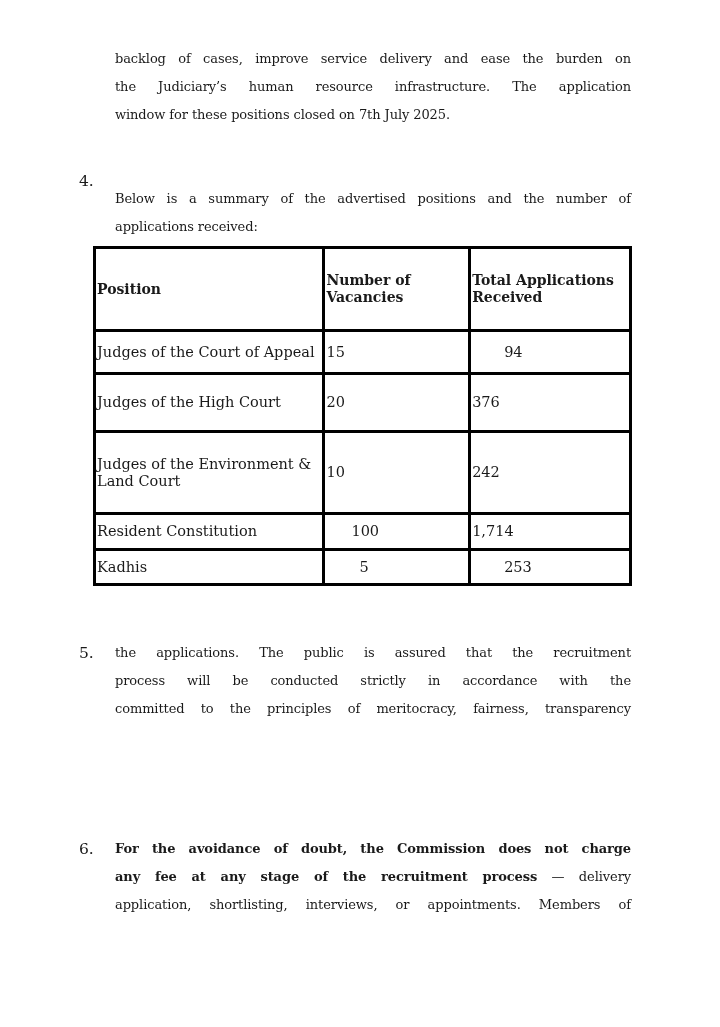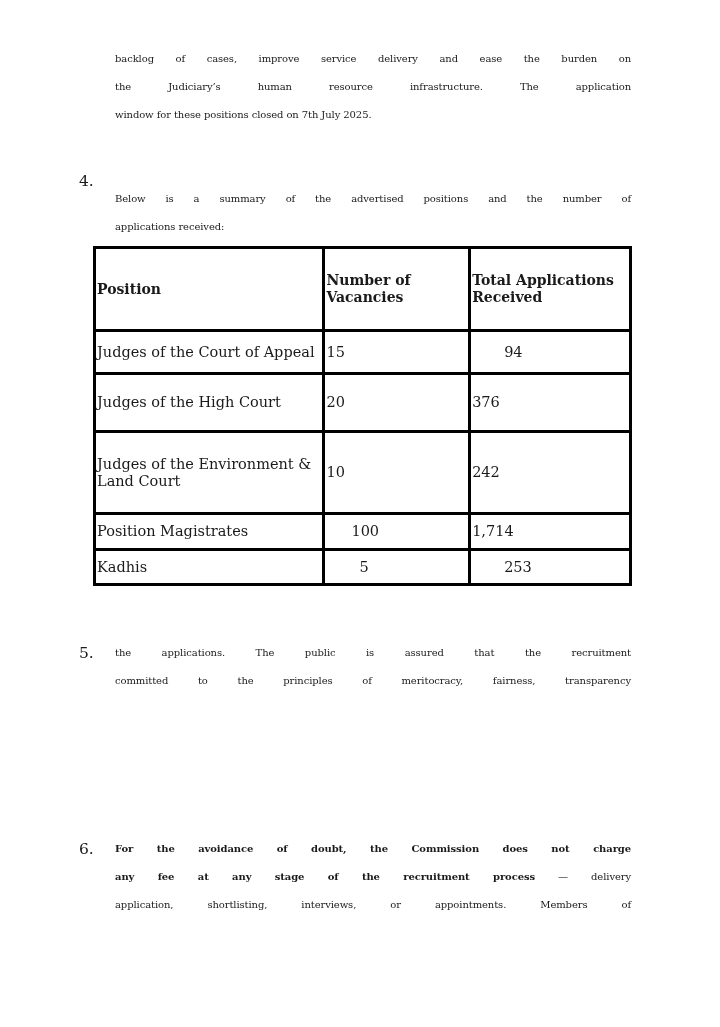--- a/index.html
+++ b/index.html
@@ -4,21 +4,21 @@
 <style>
   html, body { margin: 0; padding: 0; background: #ffffff; }
   body {
     width: 720px; height: 1027px; position: relative; overflow: hidden;
     font-family: "DejaVu Serif", "Liberation Serif", serif;
     color: #1a1a1a;
   }
   .page { position: absolute; left: 0; top: 0; width: 720px; height: 1027px; }
   .para {
     position: absolute; left: 115px; width: 516px;
-    font-size: 10px; line-height: 28px; text-align: justify;
+    font-size: 13px; line-height: 28px; text-align: justify;
     letter-spacing: -0.1px;
   }
   .para .ln { display: block; text-align: justify; text-align-last: justify; white-space: nowrap; }
   .para .ln.last { text-align-last: left; }
   .num {
     position: absolute; left: 79px; font-size: 15.5px; line-height: 28px;
   }
   b { font-weight: bold; }
 
   table.summary {
@@ -87,35 +87,36 @@
     </tr>
     <tr class="r3">
       <td>
         <span>Judges of the Environment &amp;</span><br>
         <span>Land Court</span>
       </td>
       <td class="v">10</td>
       <td class="a">242</td>
     </tr>
     <tr class="r4">
-      <td>Position Magistrates</td>
+      <td>Resident Constitution</td>
       <td class="v" style="padding-left:26px;">100</td>
       <td class="a">1,714</td>
     </tr>
     <tr class="r5">
       <td>Kadhis</td>
       <td class="v" style="padding-left:34px;">5</td>
       <td class="a" style="padding-left:33px;">253</td>
     </tr>
   </tbody>
     </table>
 
   <div class="num" style="top:639px;">5.</div>
   <div class="para" style="top:639px;">
     <span class="ln">the applications. The public is assured that the recruitment</span>
+    <span class="ln">process will be conducted strictly in accordance with the</span>
     <span class="ln">committed to the principles of meritocracy, fairness, transparency</span>
   </div>
 
   <div class="num" style="top:835px;">6.</div>
   <div class="para" style="top:835px;">
     <span class="ln"><b>For the avoidance of doubt, the Commission does not charge</b></span>
     <span class="ln"><b>any fee at any stage of the recruitment process</b><span> — delivery</span></span>
     <span class="ln">application, shortlisting, interviews, or appointments. Members of</span>
   </div>
 

